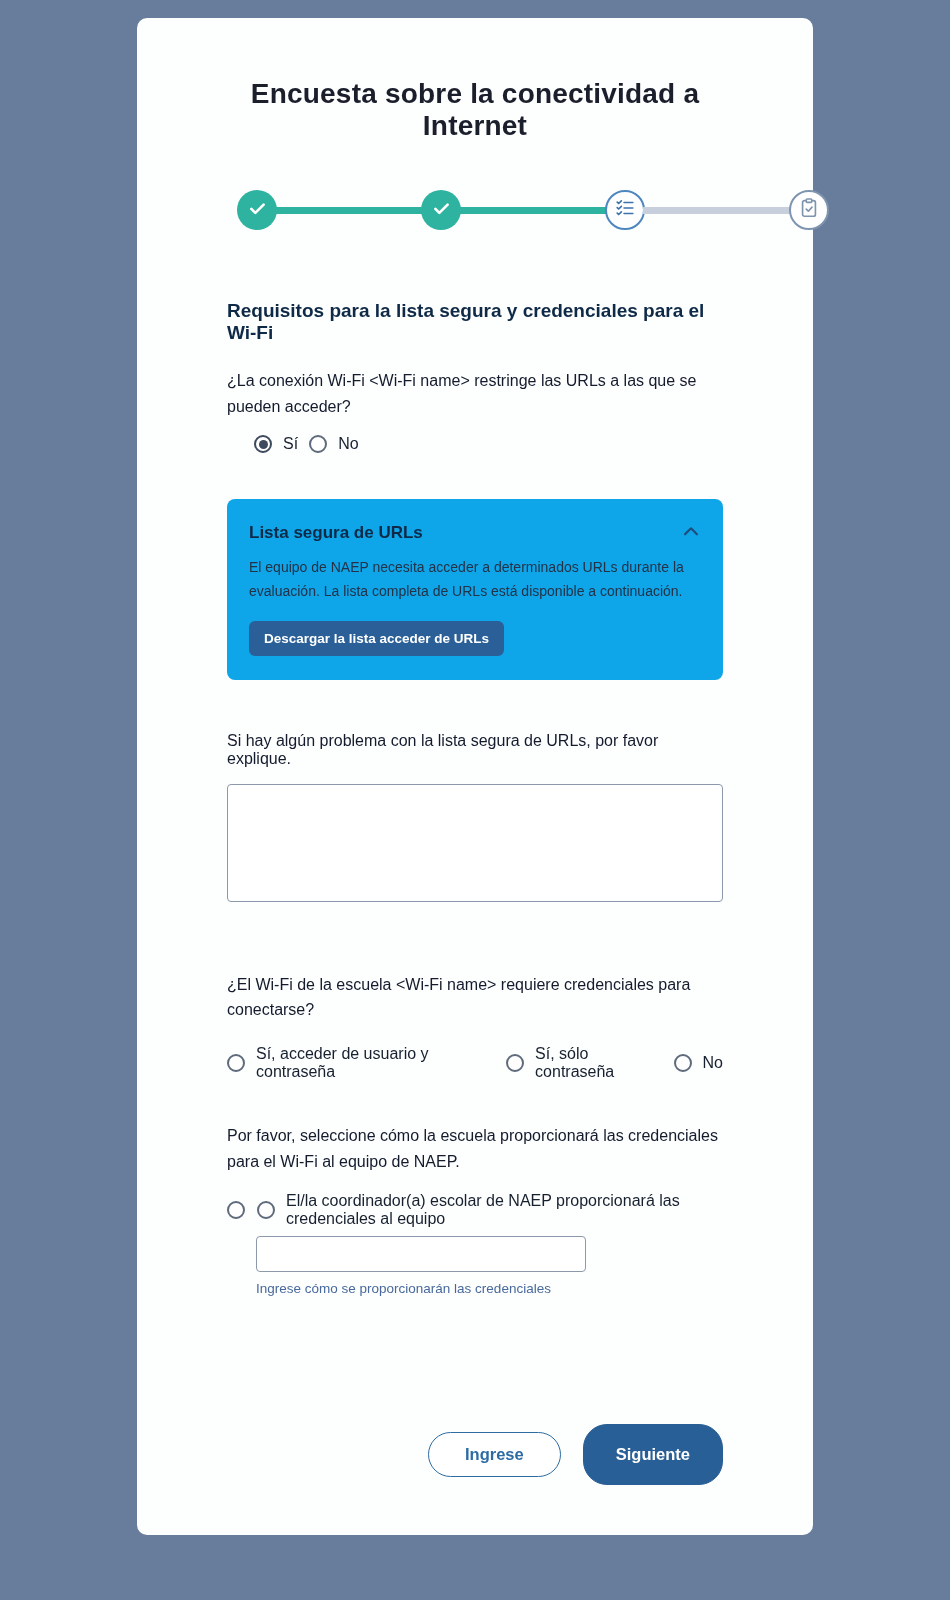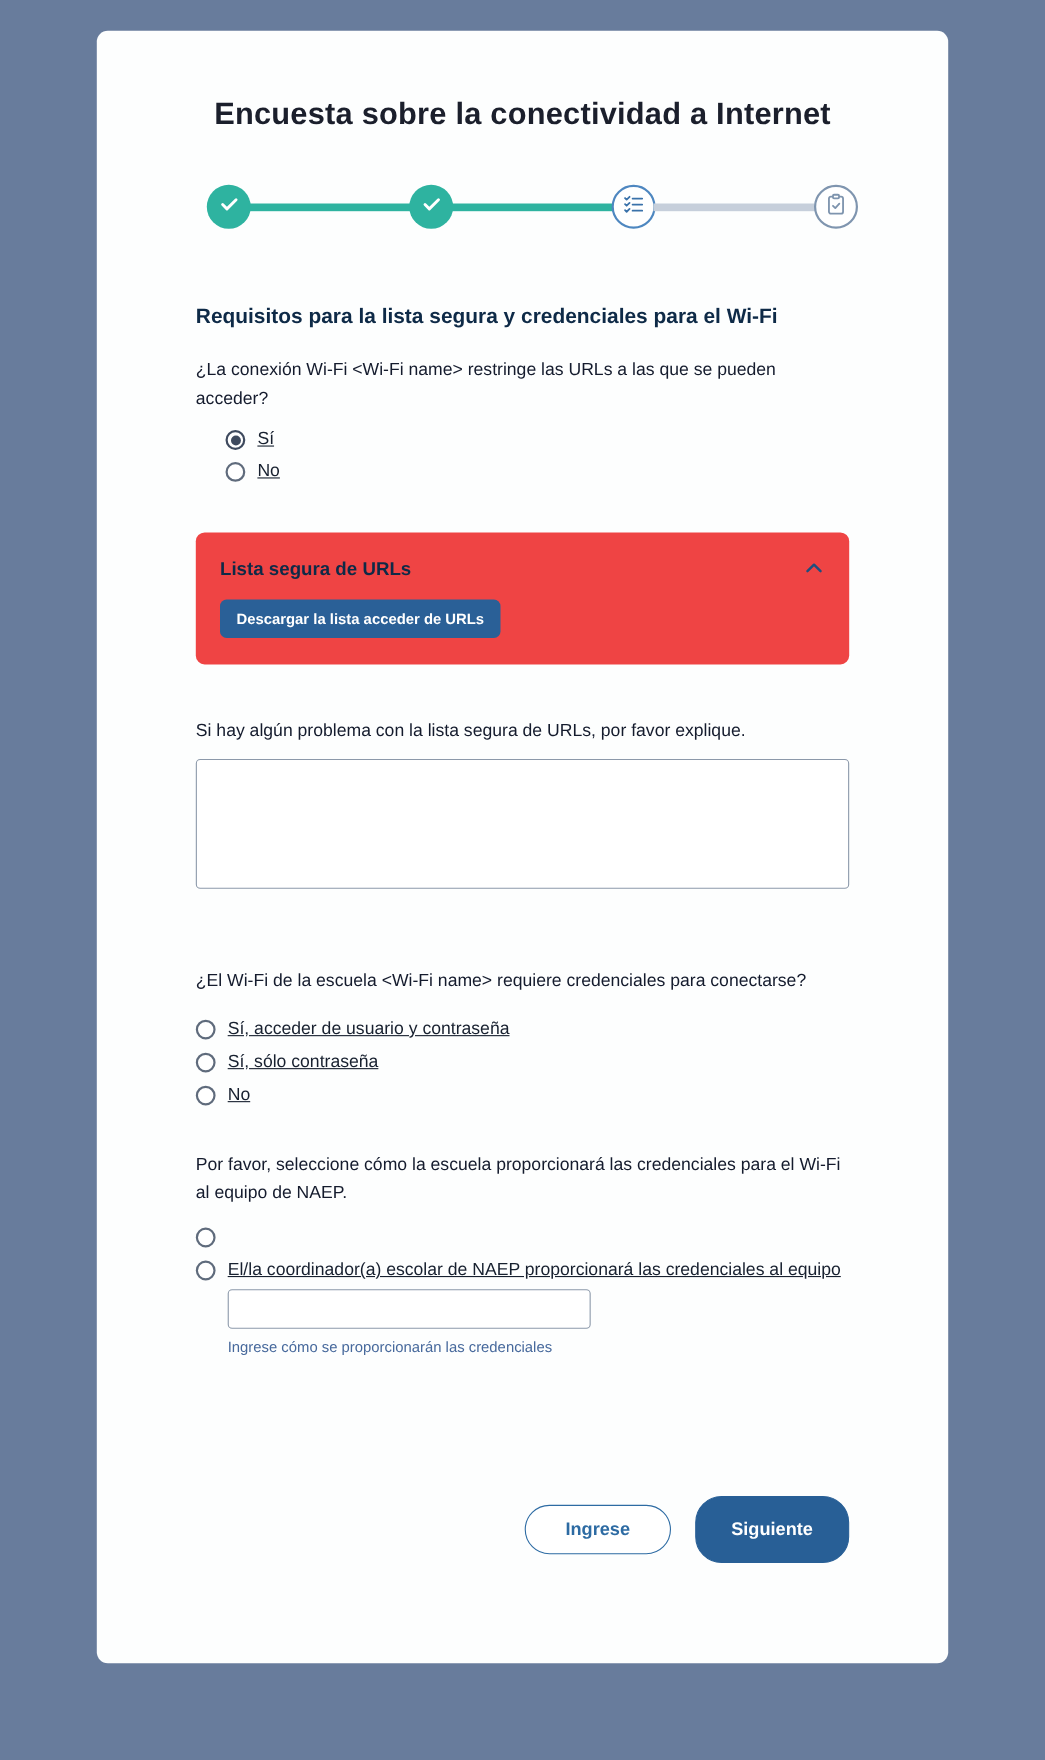--- a/index.html
+++ b/index.html
@@ -3,23 +3,23 @@
 <meta charset="utf-8">
 <style>
   * { box-sizing: border-box; margin: 0; padding: 0; }
   html, body { width: 950px; height: 1600px; overflow: hidden; }
   body {
     background: #687c9c;
     font-family: "Liberation Sans", "DejaVu Sans", sans-serif;
     color: #17202f;
   }
   .card {
-    width: 774px;
+    width: 676px;
     min-height: 1484px;
-    margin: 28px auto 0;
+    margin: 18px auto 0;
     background: #fdfefe;
     border-radius: 10px;
     padding: 60px 90px 50px;
   }
   .page-title {
     font-size: 28px;
     font-weight: 700;
     color: #1b1f2c;
     text-align: center;
     letter-spacing: 0.2px;
@@ -49,40 +49,40 @@
   .section-heading {
     margin-top: 70px;
     font-size: 19px;
     font-weight: 700;
     color: #0e2a47;
   }
   .question { margin-top: 24px; font-size: 16px; line-height: 1.6; color: #141b2d; }
   .q-gap    { margin-top: 66px; }
   .q-gap-sm { margin-top: 42px; }
   .question.wrap { max-width: 650px; }
-  .radio-group { margin-top: 16px; display: flex; flex-direction: column; gap: 11px; text-decoration: underline; }
+  .radio-group { margin-top: 16px; display: flex; gap: 11px; }
   .radio-group.indented { margin-left: 27px; }
   .radio-row { display: flex; align-items: center; gap: 11px; cursor: pointer; }
   .radio {
     width: 18px; height: 18px; flex: none;
     border-radius: 50%;
     border: 2px solid #5f6b7c;
     background: #fff;
     position: relative;
   }
   .radio.selected { border-color: #3e4a5e; }
   .radio.selected::after {
     content: ''; position: absolute; inset: 2.5px;
     border-radius: 50%; background: #3e4a5e;
   }
   .radio-label { font-size: 16px; color: #17202f; }
   
   .info-box {
     margin-top: 46px;
-    background: #ef4444;
+    background: #0ea5e9;
     border-radius: 8px;
     padding: 24px 24px 24px 22px;
     position: relative;
   }
   .info-title { font-size: 17px; font-weight: 700; color: #0e2a47; }
   .collapse-btn {
     position: absolute; top: 18px; right: 16px;
     background: transparent; border: none; cursor: pointer;
     width: 32px; height: 32px;
     display: flex; align-items: center; justify-content: center;
@@ -199,20 +199,21 @@
   
   <div class="info-box">
     <h3 class="info-title">Lista segura de URLs</h3>
     <button class="collapse-btn" aria-label="collapse">
       <span>
         <svg viewBox="0 0 24 24" width="22" height="22" fill="none" stroke="#1d4e7e" stroke-width="2.4" stroke-linecap="round" stroke-linejoin="round">
             <path d="M5.5 14.5L12 8l6.5 6.5"></path>
           </svg>
       </span>
     </button>
+    <p class="info-body">El equipo de NAEP necesita acceder a determinados URLs durante la evaluación. La lista completa de URLs está disponible a continuación.</p>
     <button class="download-btn">Descargar la lista acceder de URLs</button>
   </div>
 
   
   <p class="explain-label">Si hay algún problema con la lista segura de URLs, por favor explique.</p>
   <textarea class="textarea" aria-label="explicación" style=""></textarea>
 
   
   <p class="question q-gap">¿El Wi-Fi de la escuela &lt;Wi-Fi name&gt; requiere credenciales para conectarse?</p>
   <div class="radio-group" style="margin-top:22px; gap:12px;" role="radiogroup">

